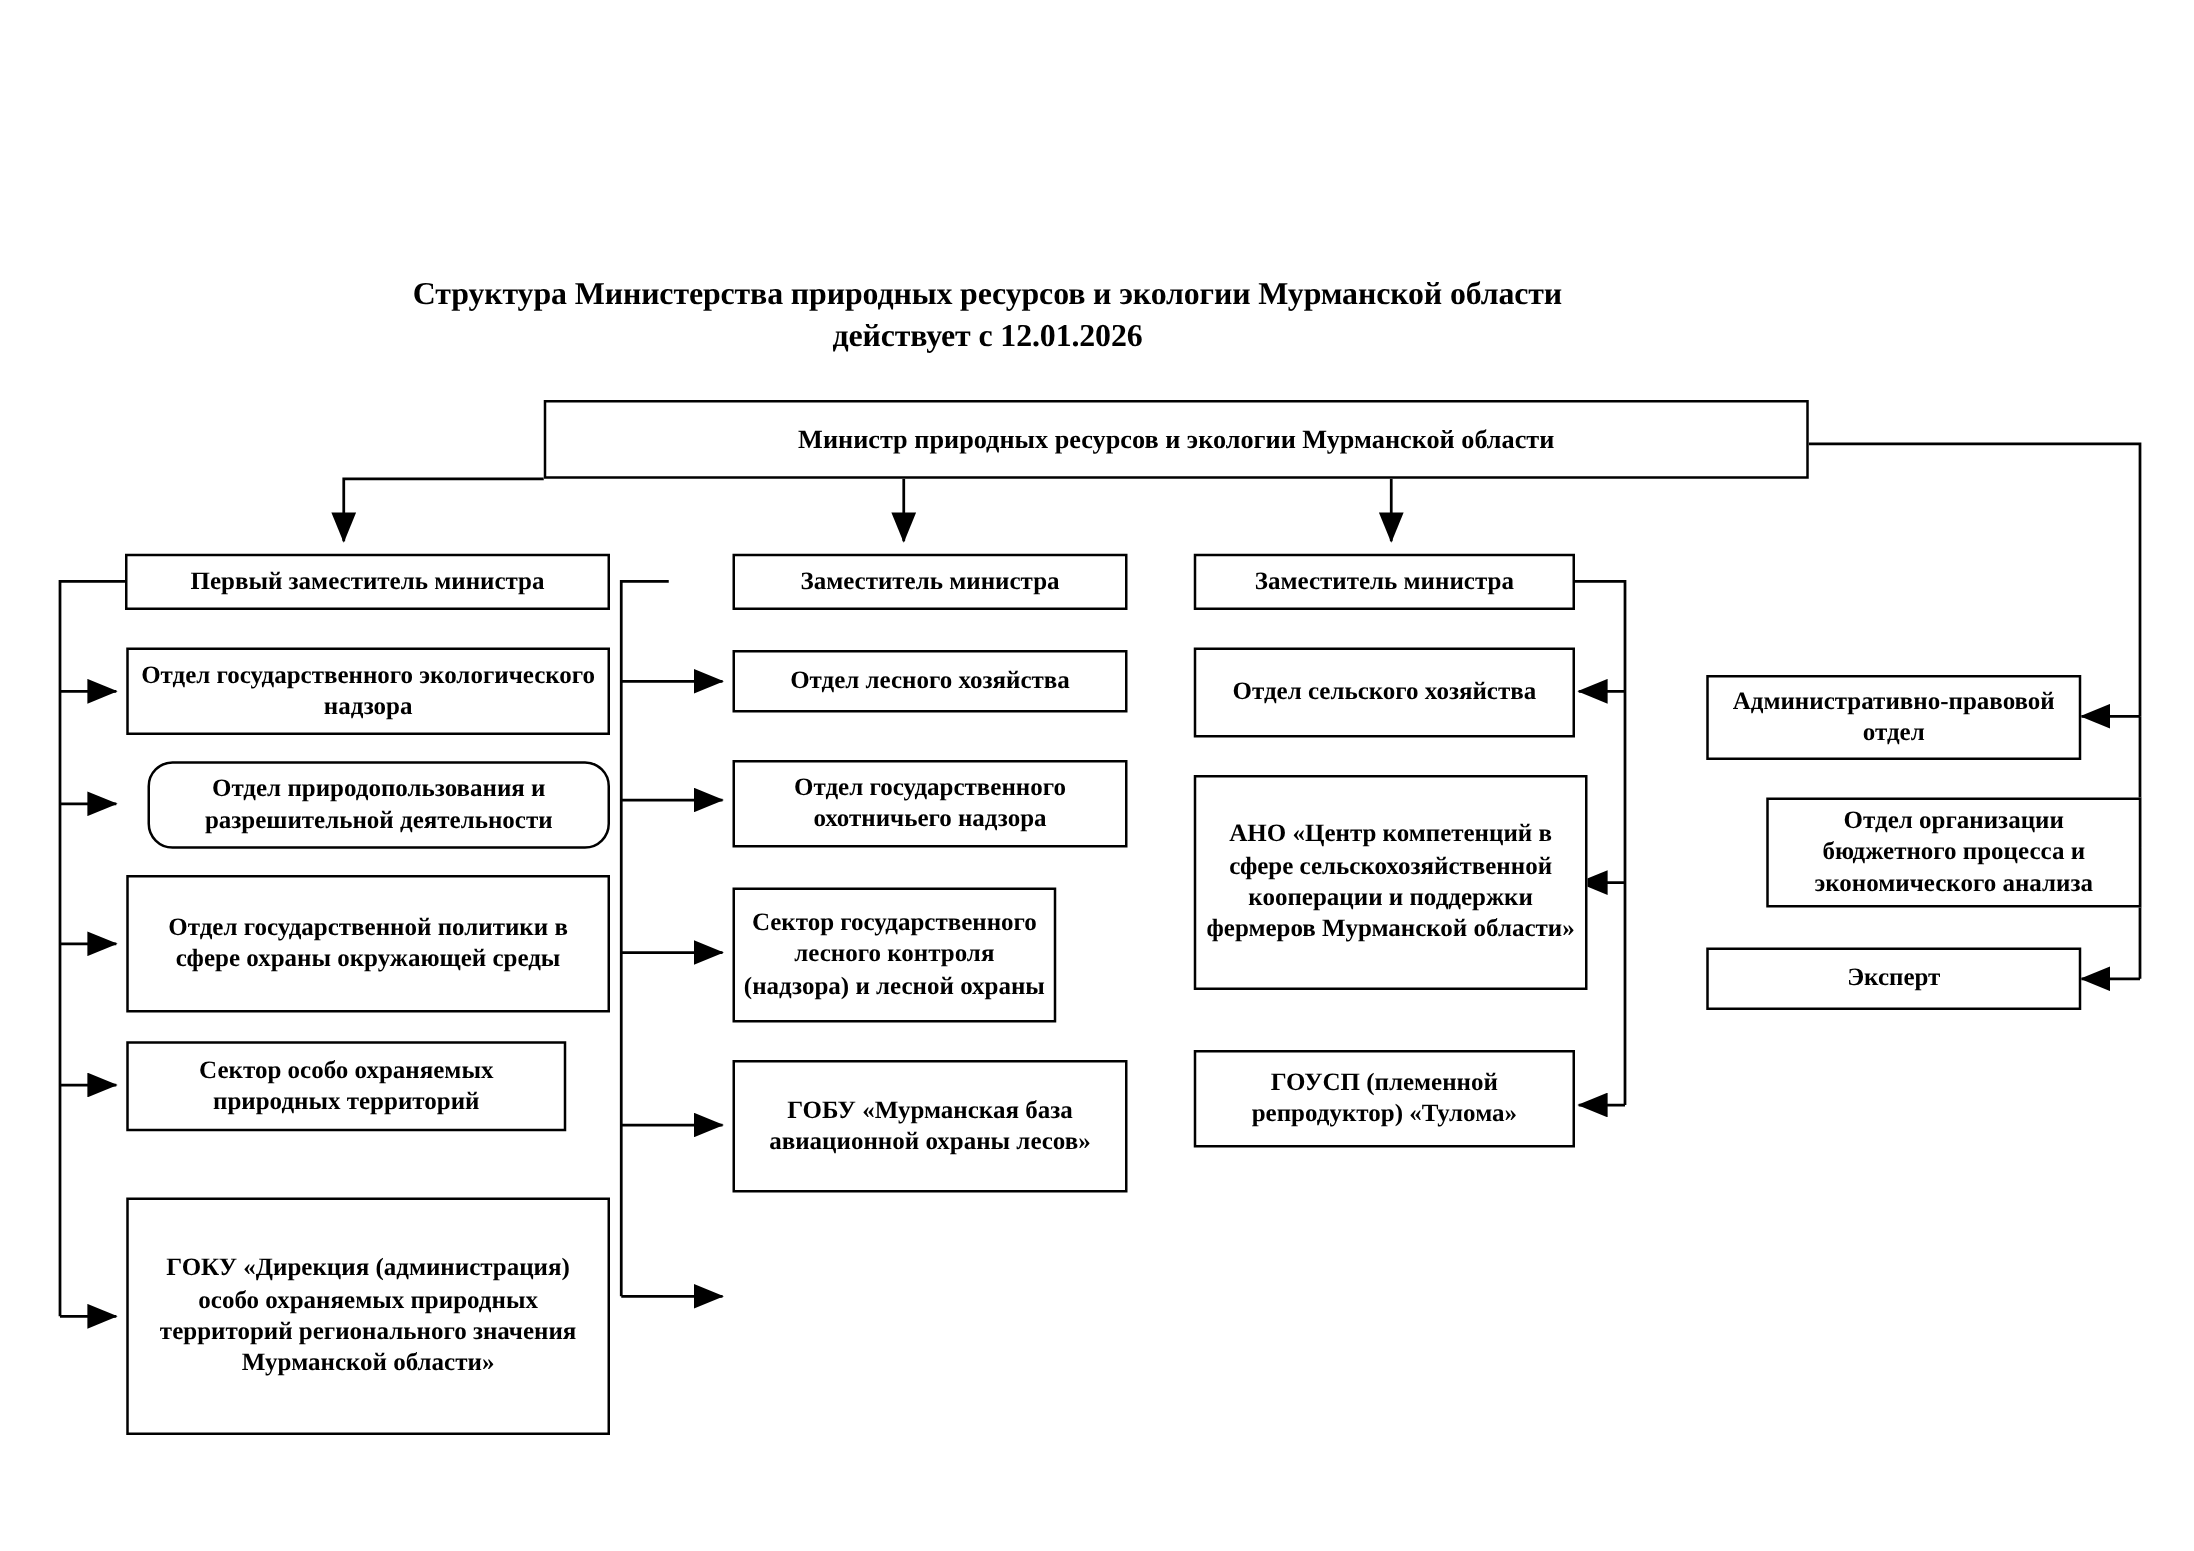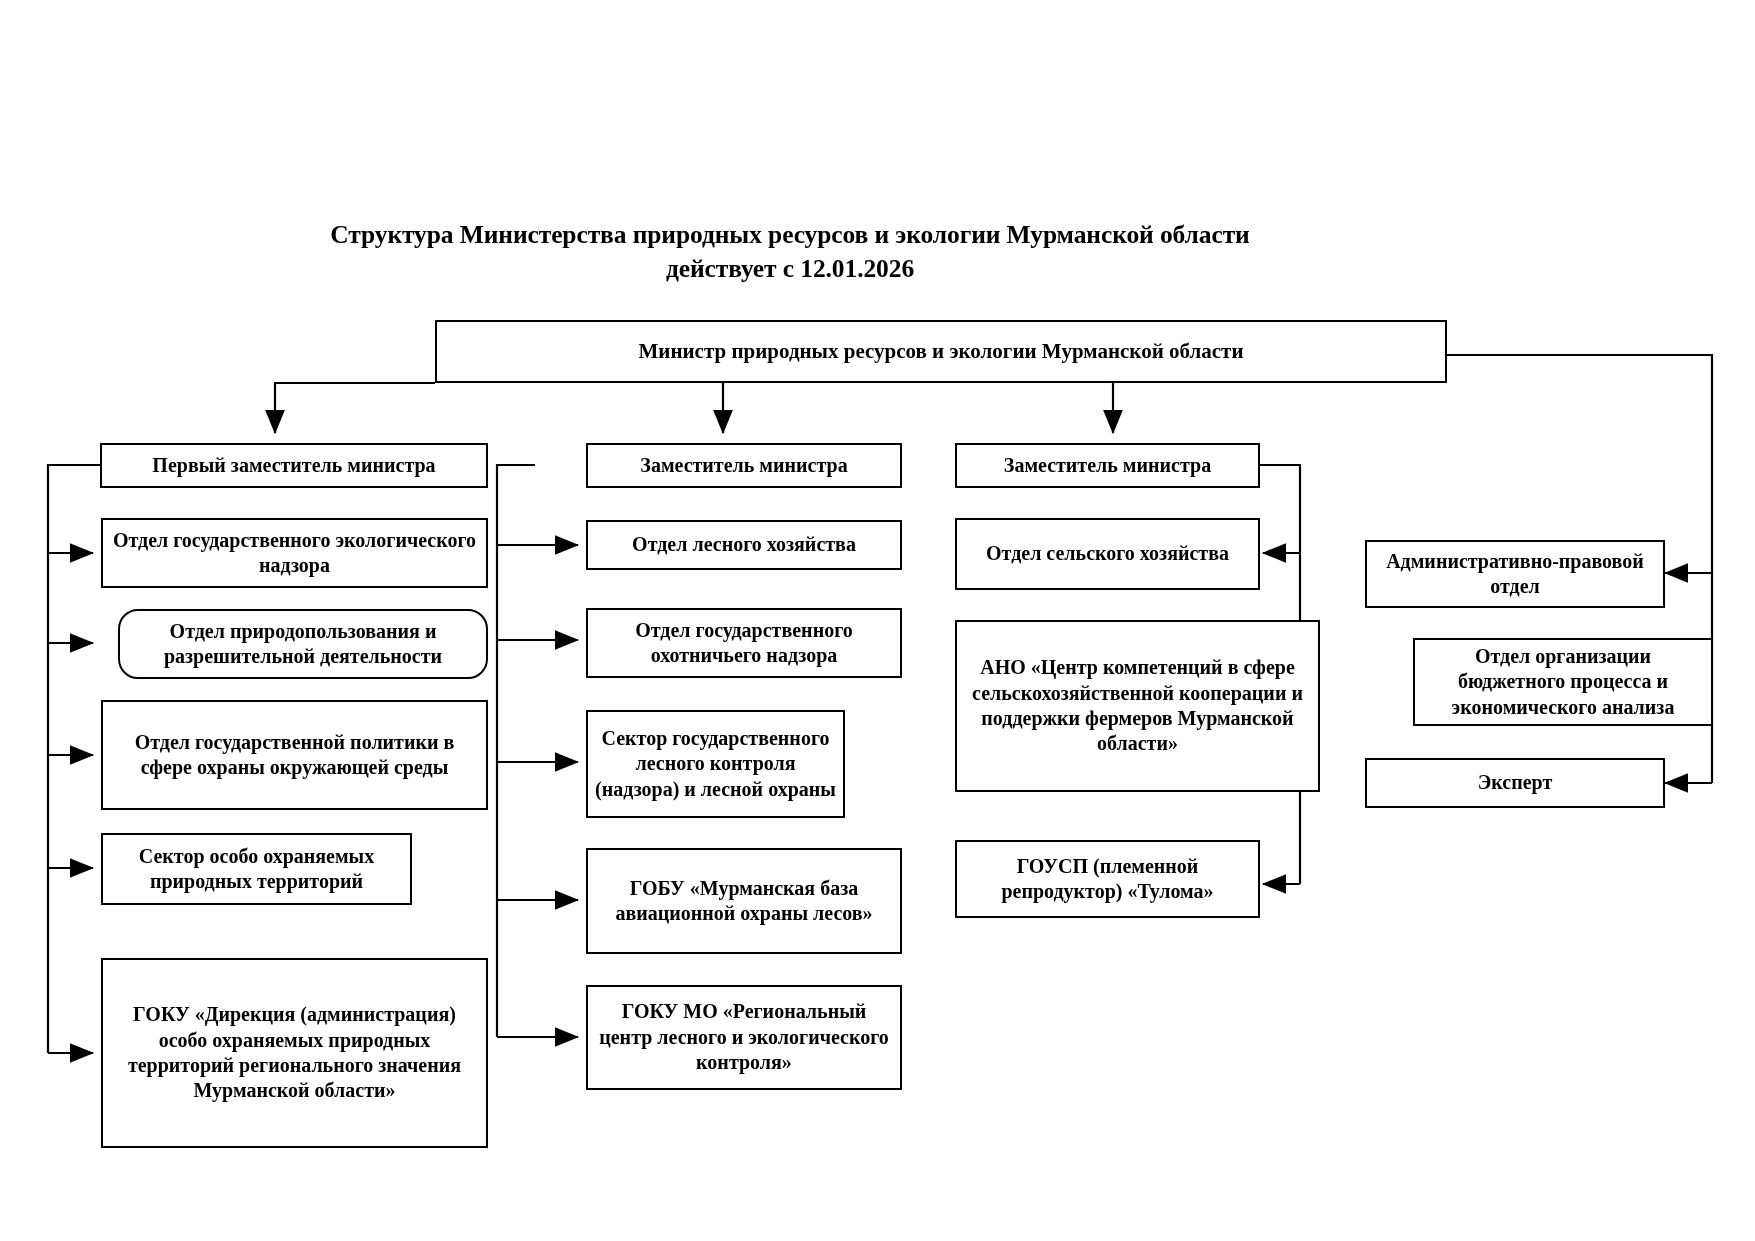--- a/index.html
+++ b/index.html
@@ -148,21 +148,21 @@
   </div>
 
   <div class="node n-unit" style="left:118px; top:609px; width:370px; height:70px;border-radius:20px;">
     <span>Отдел природопользования и разрешительной деятельности</span>
   </div>
 
   <div class="node n-unit" style="left:101px; top:700px; width:387px; height:110px;">
     <span>Отдел государственной политики в сфере охраны окружающей среды</span>
   </div>
 
-  <div class="node n-unit" style="left:101px; top:833px; width:311px; height:72px;">
+  <div class="node n-unit" style="left:101px; top:833px; width:352px; height:72px;">
     <span>Сектор особо охраняемых природных территорий</span>
   </div>
 
   <div class="node n-unit" style="left:101px; top:958px; width:387px; height:190px;">
     <span>ГОКУ «Дирекция (администрация) особо охраняемых природных территорий регионального значения Мурманской области»</span>
   </div>
 
   <div class="node n-unit" style="left:586px; top:520px; width:316px; height:50px;">
     <span>Отдел лесного хозяйства</span>
   </div>
@@ -172,29 +172,26 @@
   </div>
 
   <div class="node n-unit" style="left:586px; top:710px; width:259px; height:108px;">
     <span>Сектор государственного лесного контроля (надзора) и лесной охраны</span>
   </div>
 
   <div class="node n-unit" style="left:586px; top:848px; width:316px; height:106px;">
     <span>ГОБУ «Мурманская база авиационной охраны лесов»</span>
   </div>
 
-  <div class="node n-unit" style="left:586px; top:985px; width:316px; height:105px;">
-    <span>ГОКУ МО «Региональный центр лесного и экологического контроля»</span>
-  </div>
 
   <div class="node n-unit" style="left:955px; top:518px; width:305px; height:72px;">
     <span>Отдел сельского хозяйства</span>
   </div>
 
-  <div class="node n-unit" style="left:955px; top:620px; width:365px; height:172px;text-align:center;">
+  <div class="node n-unit" style="left:955px; top:620px; width:315px; height:172px;text-align:center;">
     <span>АНО «Центр компетенций в сфере сельскохозяйственной кооперации и поддержки фермеров Мурманской области»</span>
   </div>
 
   <div class="node n-unit" style="left:955px; top:840px; width:305px; height:78px;">
     <span>ГОУСП (племенной репродуктор) «Тулома»</span>
   </div>
 
   <div class="node n-unit" style="left:1365px; top:540px; width:300px; height:68px;">
     <span>Административно-правовой отдел</span>
   </div>

